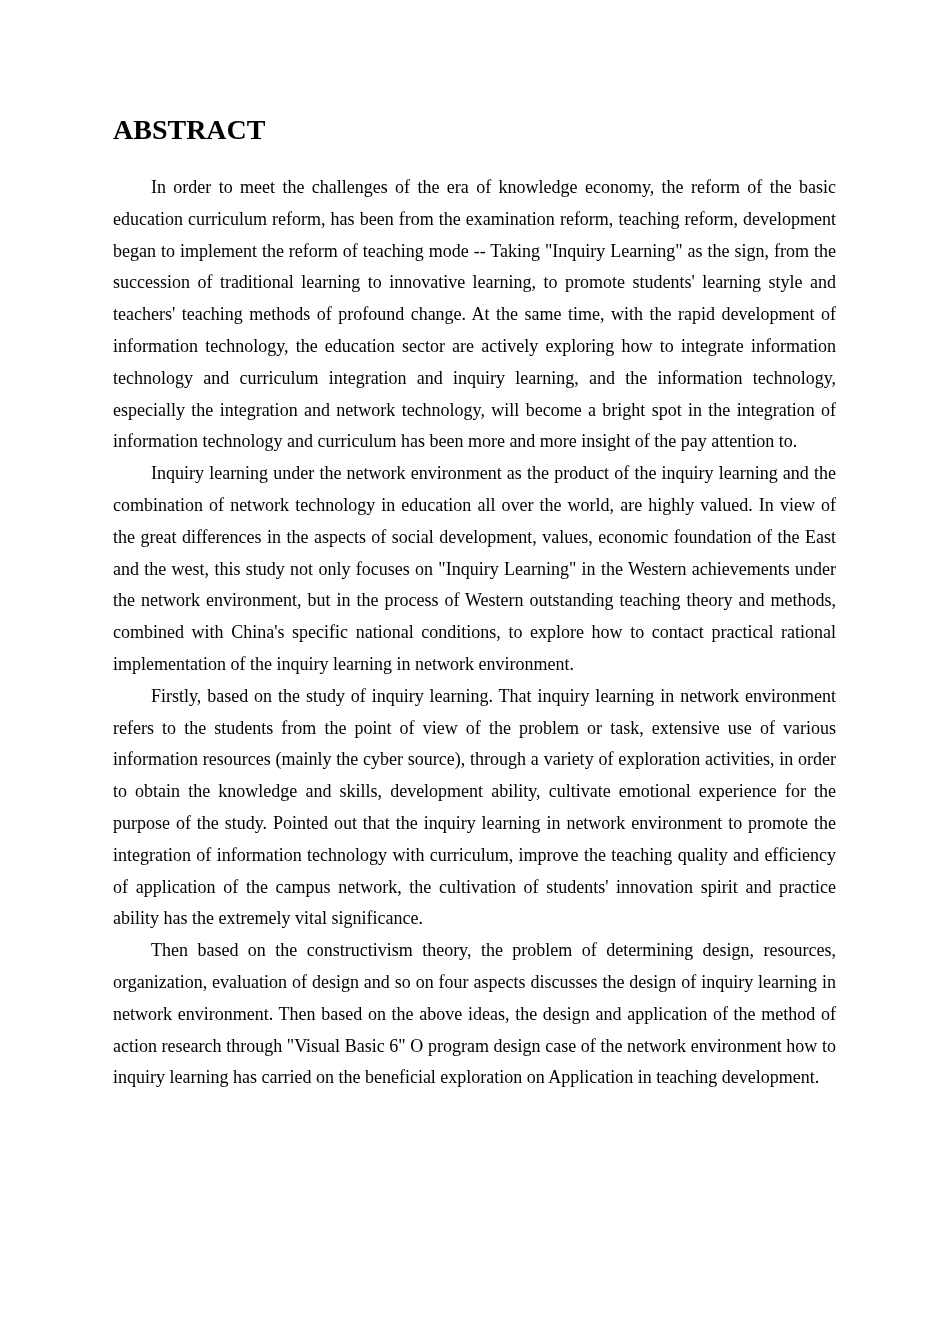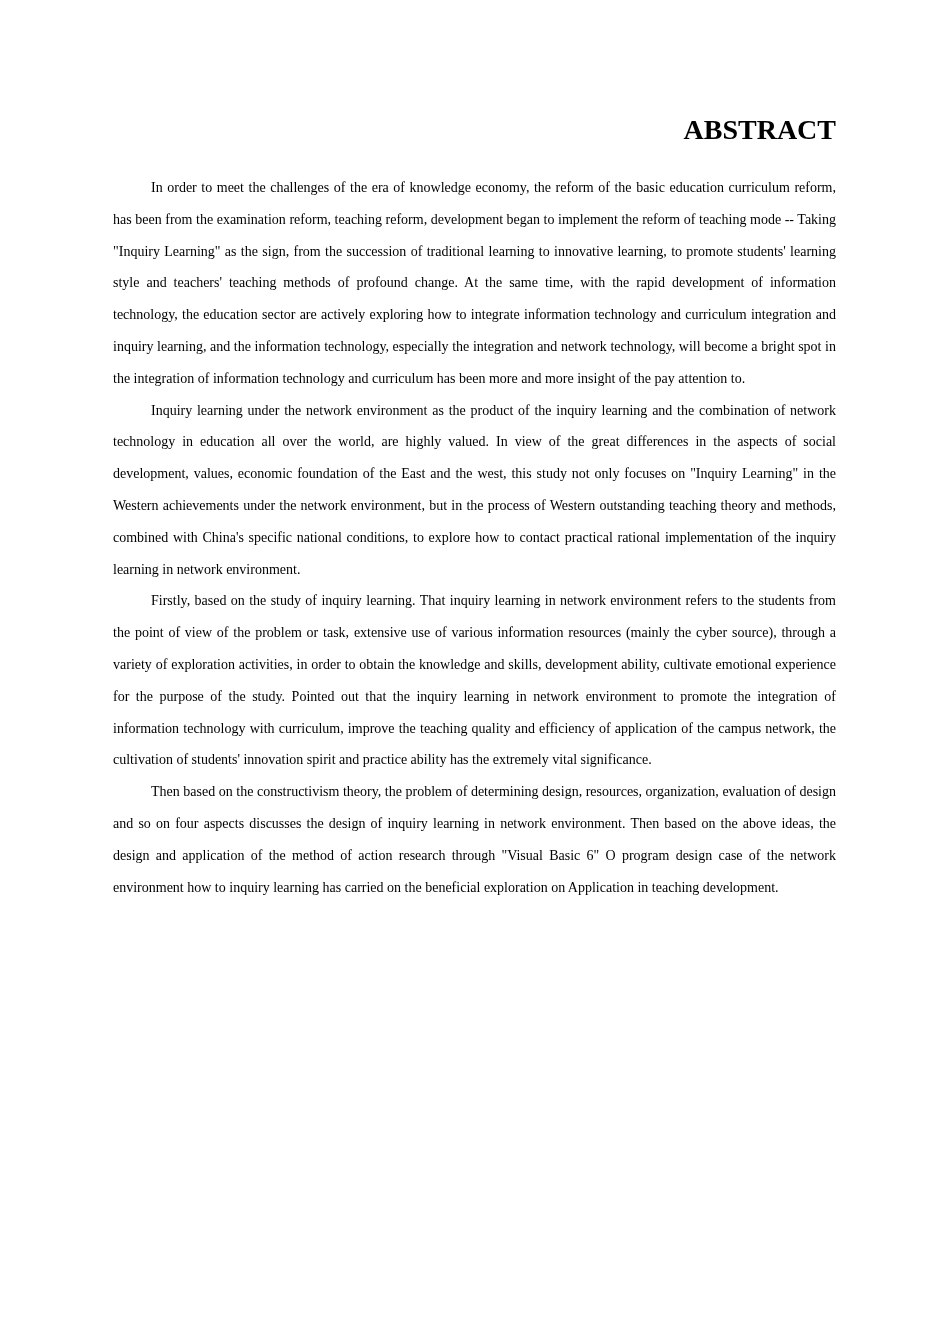--- a/index.html
+++ b/index.html
@@ -15,29 +15,29 @@
       font-family: "Liberation Serif", "DejaVu Serif", serif;
       color: #000000;
     }
     .page {
       position: absolute;
       left: 113px;
       top: 110px;
       width: 723px;
     }
     .title {
-      text-align: right;
+      text-align: left;
       font-weight: bold;
       font-size: 28px;
       line-height: 40px;
       margin: 0 0 22px 0;
       letter-spacing: 0px;
     }
     .para {
-      font-size: 14px;
+      font-size: 18px;
       line-height: 31.8px;
       text-align: justify;
       text-indent: 38px;
       margin: 0;
       hyphens: none;
     }
   </style>
 </head>
 <body>
 

